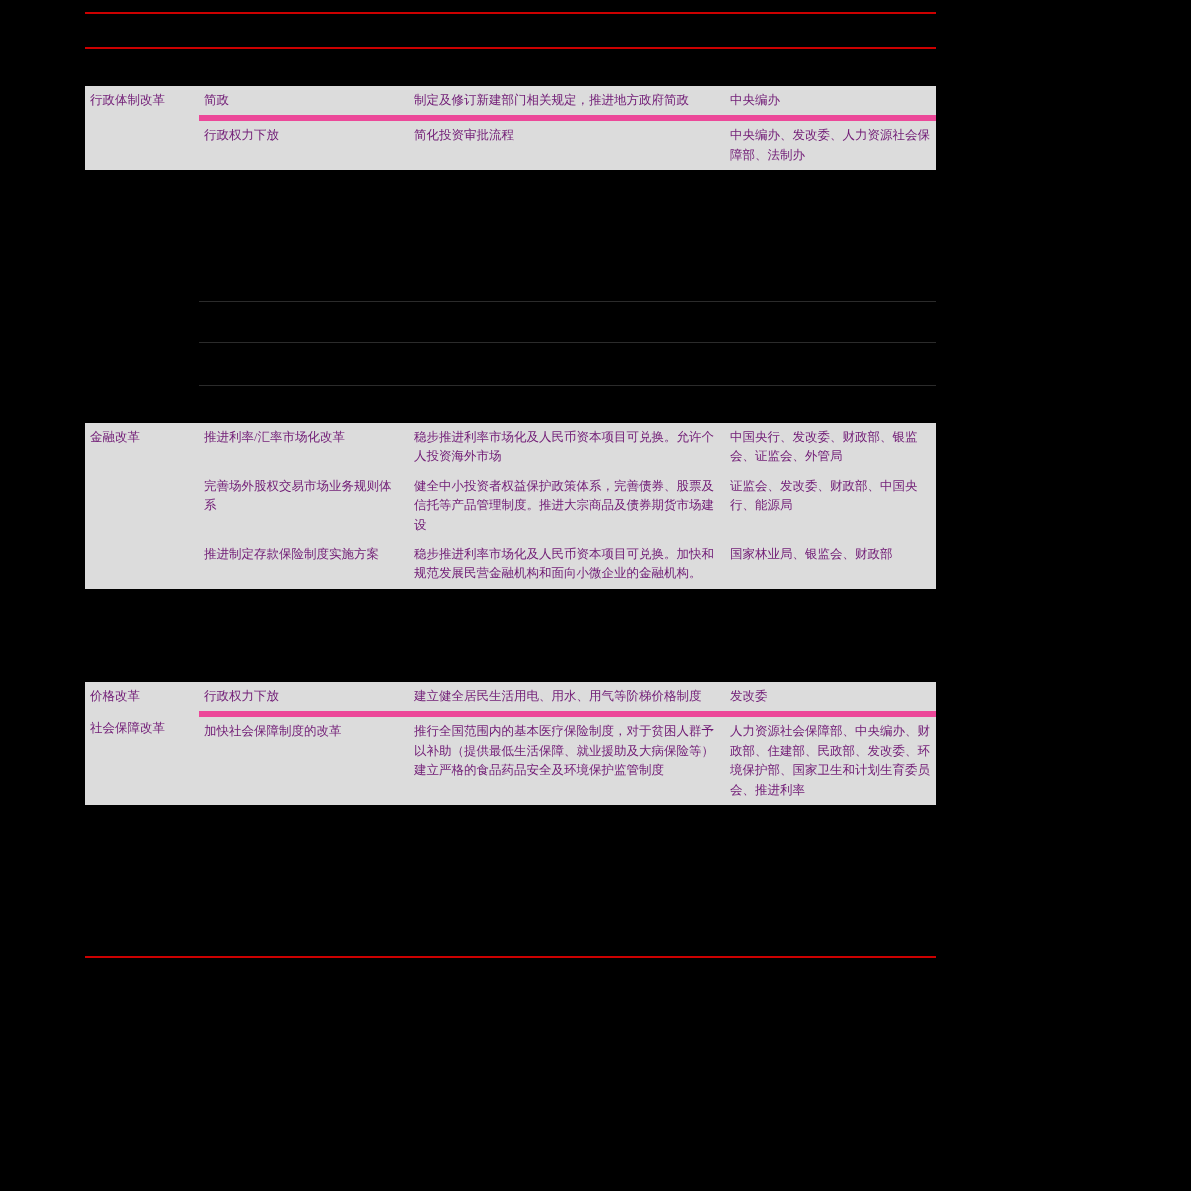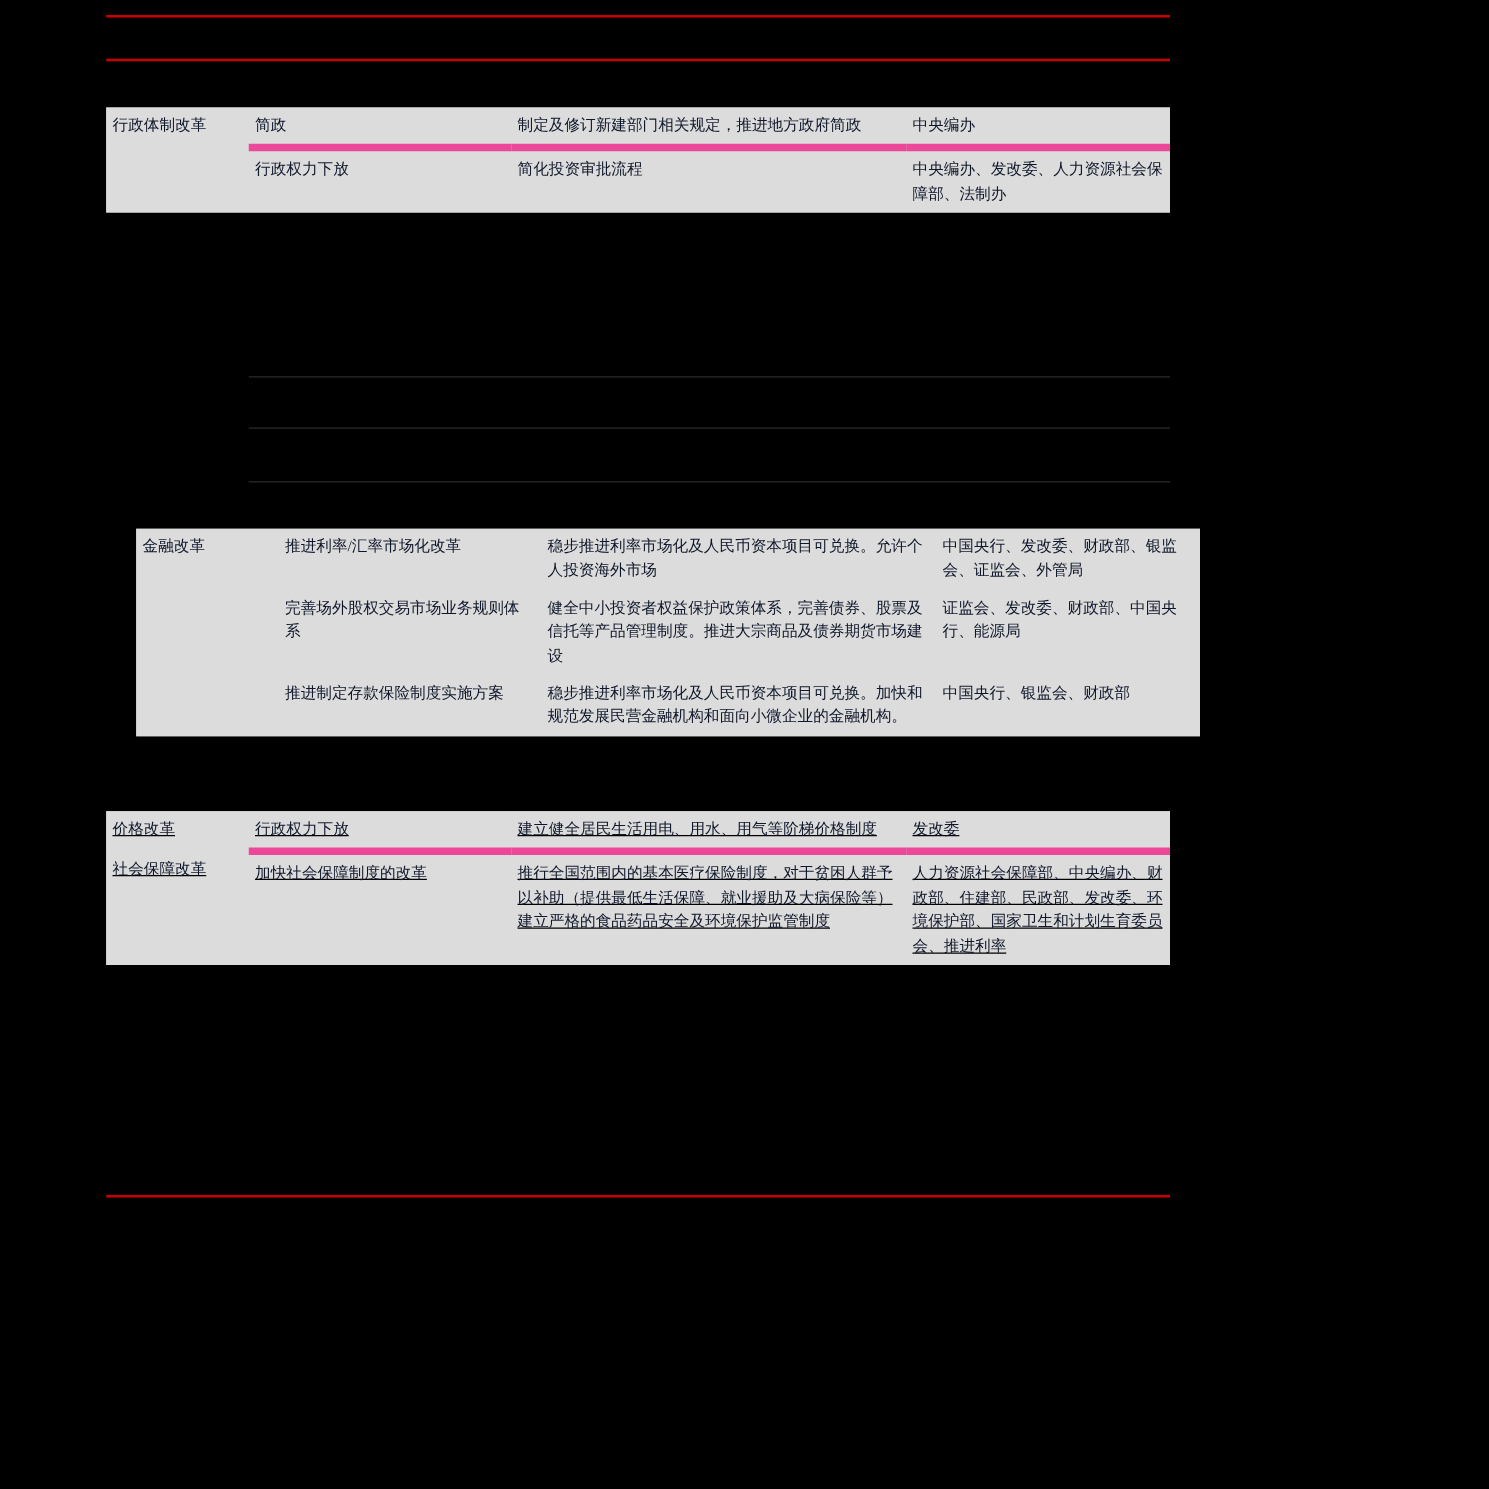--- a/index.html
+++ b/index.html
@@ -52,33 +52,33 @@
     background: #dcdcdc;
     table-layout: fixed;
     font-size: 12.5px;
     line-height: 1.55;
   }
   table.doc-table td {
     vertical-align: top;
     padding: 5px 6px 5px 5px;
     border: none;
     background: #dcdcdc;
-    color: #0f172a;
+    color: #701a75;
   }
   table.doc-table td.sep-top {
     border-top: 6px solid #ec4899;
   }
   .col-a { width: 114px; }
   .col-b { width: 210px; }
   .col-c { width: 316px; }
   .col-d { width: 211px; }
 
   #table-admin { left: 85px; top: 86px; width: 851px; }
-  #table-finance { left: 85px; top: 423px; width: 851px; margin-left: 24px; }
-  #table-price { left: 85px; top: 649px; width: 851px; text-decoration: underline; }
+  #table-finance { left: 85px; top: 423px; width: 851px; }
+  #table-price { left: 85px; top: 682px; width: 851px; }
 </style>
 </head>
 <body>
 
 <div class="page">
 
   <div class="rule-red r1"></div>
   <div class="rule-red r2"></div>
 
   <table class="doc-table" id="table-admin">
@@ -125,21 +125,21 @@
       <tr>
         <td></td>
         <td>完善场外股权交易市场业务规则体系</td>
         <td>健全中小投资者权益保护政策体系，完善债券、股票及信托等产品管理制度。推进大宗商品及债券期货市场建设</td>
         <td>证监会、发改委、财政部、中国央行、能源局</td>
       </tr>
       <tr>
         <td></td>
         <td>推进制定存款保险制度实施方案</td>
         <td>稳步推进利率市场化及人民币资本项目可兑换。加快和规范发展民营金融机构和面向小微企业的金融机构。</td>
-        <td>中国央行、银监会、财政部</td>
+        <td>国家林业局、银监会、财政部</td>
       </tr>
     </tbody>
   </table>
 
   <table class="doc-table" id="table-price">
     <colgroup>
       <col class="col-a">
         <col class="col-b">
         <col class="col-c">
         <col class="col-d">

